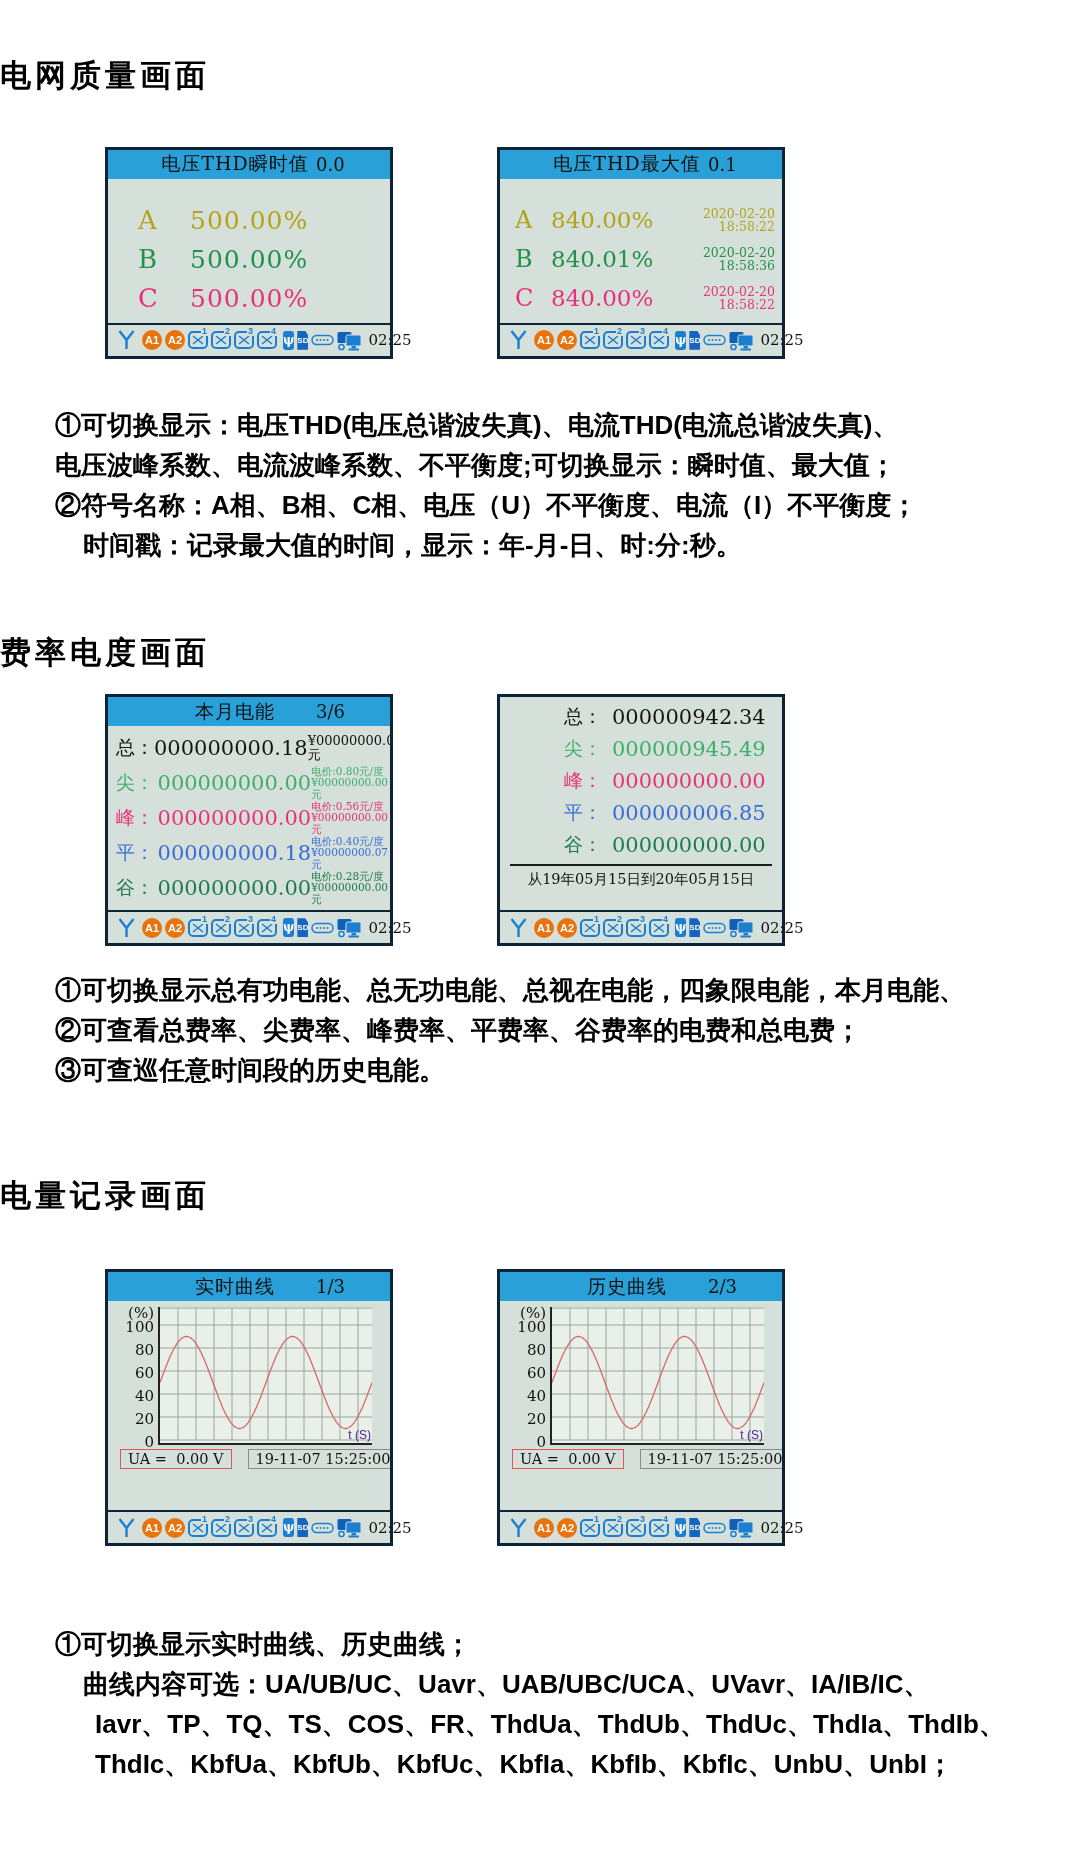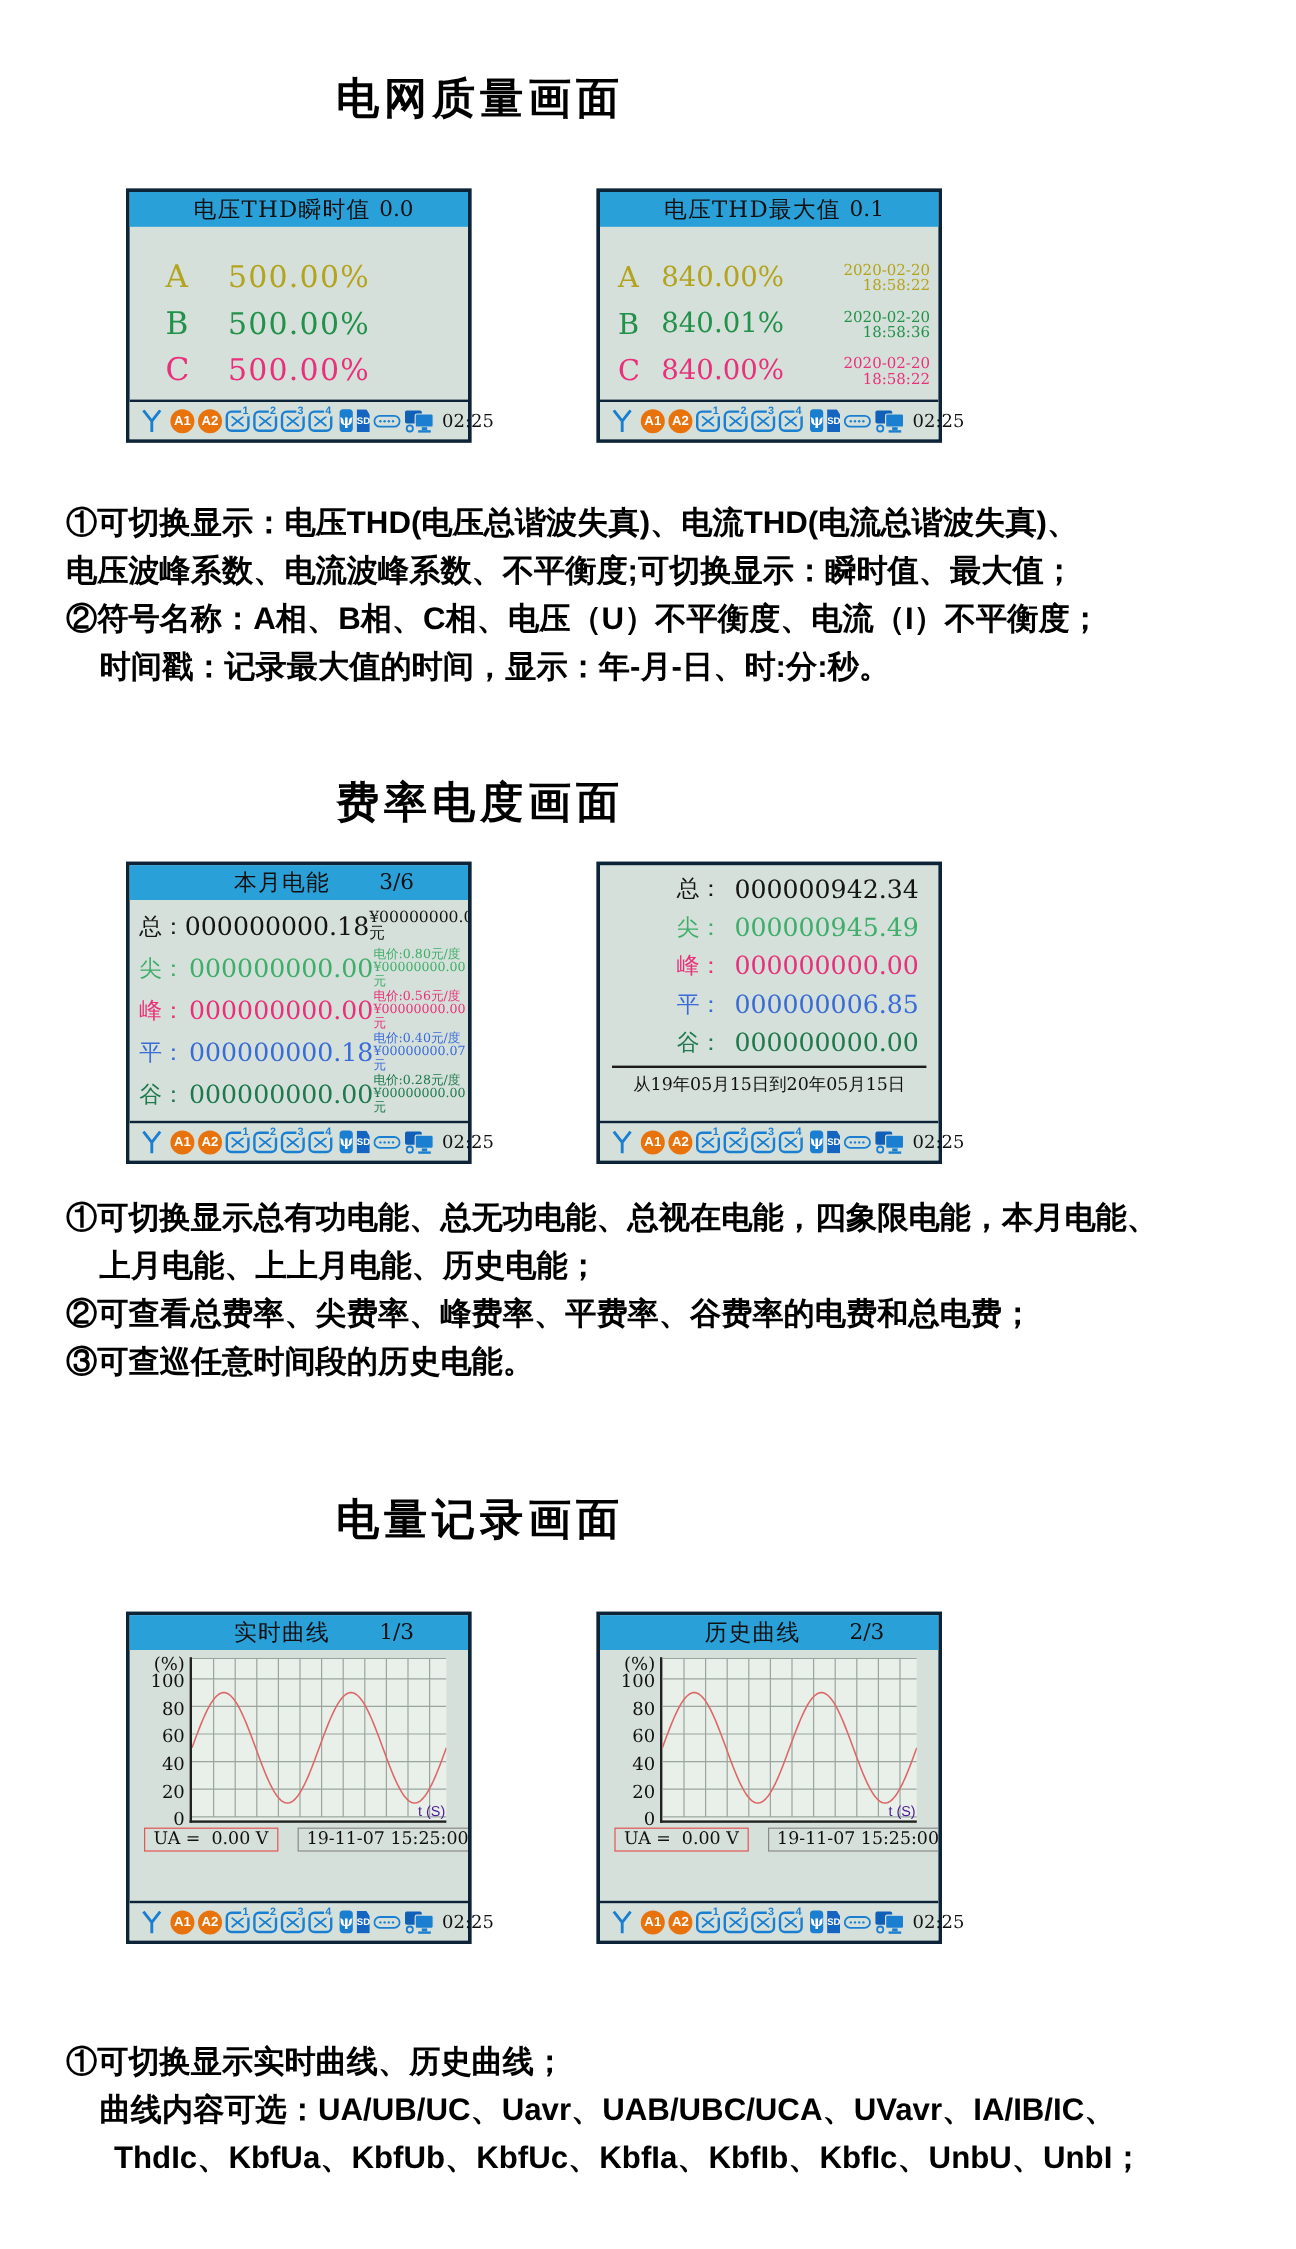--- a/index.html
+++ b/index.html
@@ -1,19 +1,19 @@
 <!DOCTYPE html>
 <html><head>
 <meta charset="utf-8">
 <style>
   html,body{margin:0;padding:0;background:#ffffff;}
   body{width:1080px;font-family:"Liberation Sans",sans-serif;color:#000;}
 
   
-  .section-title{width:800px;text-align:center;font-size:36px;font-weight:700;
+  .section-title{width:800px;font-size:31px;font-weight:700;
     letter-spacing:4px;font-family:Liberation Mono, monospace;}
   #title-1{padding-top:34px;}
   #title-2{padding-top:46px;}
   #title-3{padding-top:64px;}
 
   
   .screens-row{display:flex;margin-left:105px;gap:104px;}
   #row-1{margin-top:50px;}
   #row-2{}
   #row-3{margin-top:52px;}
@@ -476,21 +476,20 @@
             </svg>
     </span>
     <span class="sb-time">02:25</span>
   </div>
 </div>
   </div>
 </div>
 
 <div class="notes" id="notes-2">
   <p>①可切换显示总有功电能、总无功电能、总视在电能，四象限电能，本月电能、</p>
-  <p class="ind1">上月电能、上上月电能、历史电能；</p>
   <p>②可查看总费率、尖费率、峰费率、平费率、谷费率的电费和总电费；</p>
   <p>③可查巡任意时间段的历史电能。</p>
 </div>
 
 <h1 class="section-title" id="title-3">电量记录画面</h1>
 
 <div class="screens-row" id="row-3">
 
   <div class="screen" id="screen-realtime-curve">
     <div class="screen-header">
@@ -691,15 +690,16 @@
     </span>
     <span class="sb-time">02:25</span>
   </div>
 </div>
   </div>
 </div>
 
 <div class="notes" id="notes-3">
   <p>①可切换显示实时曲线、历史曲线；</p>
   <p class="ind1">曲线内容可选：UA/UB/UC、Uavr、UAB/UBC/UCA、UVavr、IA/IB/IC、</p>
+  <p class="ind2">Iavr、TP、TQ、TS、COS、FR、ThdUa、ThdUb、ThdUc、ThdIa、ThdIb、</p>
   <p class="ind2">ThdIc、KbfUa、KbfUb、KbfUc、KbfIa、KbfIb、KbfIc、UnbU、UnbI；</p>
 
 </div>
 
 </body></html>

